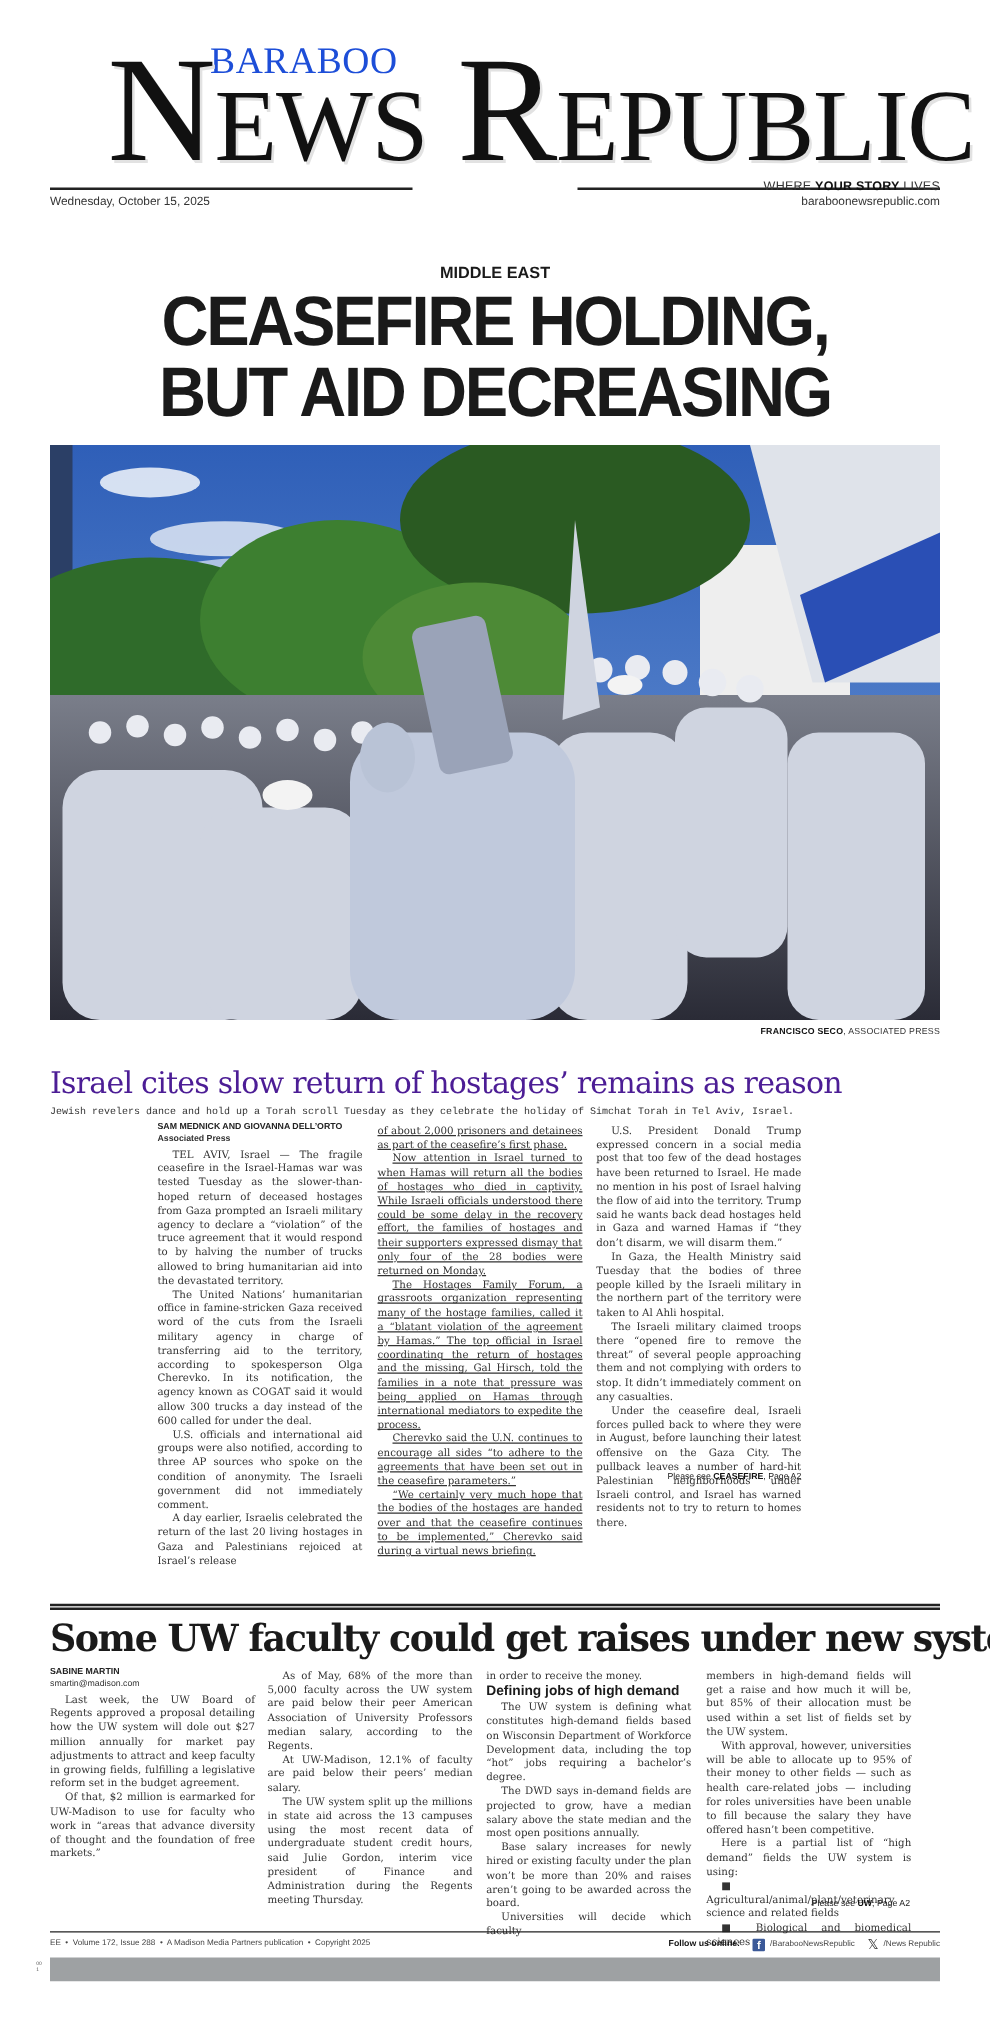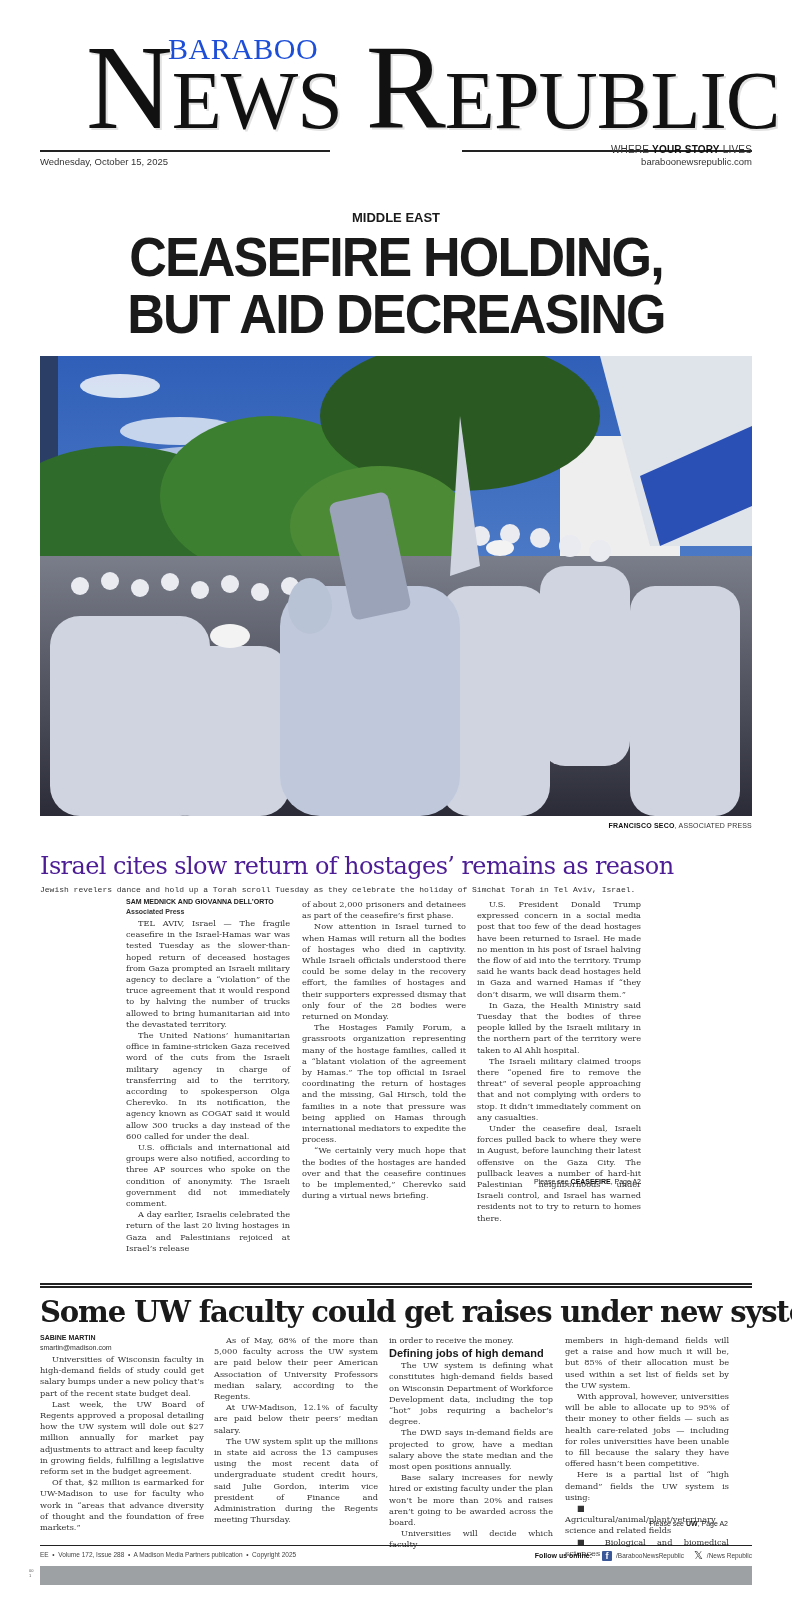--- a/index.html
+++ b/index.html
@@ -146,41 +146,41 @@
 <div class="subhead">Israel cites slow return of hostages’ remains as reason</div>
 
 <div class="col" style="left:126px; top:897px; width:164px;">
   <p class="byline">SAM MEDNICK AND GIOVANNA DELL’ORTO</p>
   <p class="org">Associated Press</p>
   <p>TEL AVIV, Israel — The fragile ceasefire in the Israel-Hamas war was tested Tuesday as the slower-than-hoped return of deceased hostages from Gaza prompted an Israeli military agency to declare a “violation” of the truce agreement that it would respond to by halving the number of trucks allowed to bring humanitarian aid into the devastated territory.</p>
   <p>The United Nations’ humanitarian office in famine-stricken Gaza received word of the cuts from the Israeli military agency in charge of transferring aid to the territory, according to spokesperson Olga Cherevko. In its notification, the agency known as COGAT said it would allow 300 trucks a day instead of the 600 called for under the deal.</p>
   <p>U.S. officials and international aid groups were also notified, according to three AP sources who spoke on the condition of anonymity. The Israeli government did not immediately comment.</p>
   <p>A day earlier, Israelis celebrated the return of the last 20 living hostages in Gaza and Palestinians rejoiced at Israel’s release</p>
 </div>
-<div class="col" style="left:302px; top:899px; width:164px;">
+<div class="col" style="left:302px; top:899px; width:164px;text-decoration:underline;">
   <p style="text-indent:0">of about 2,000 prisoners and detainees as part of the ceasefire’s first phase.</p>
   <p>Now attention in Israel turned to when Hamas will return all the bodies of hostages who died in captivity. While Israeli officials understood there could be some delay in the recovery effort, the families of hostages and their supporters expressed dismay that only four of the 28 bodies were returned on Monday.</p>
   <p>The Hostages Family Forum, a grassroots organization representing many of the hostage families, called it a “blatant violation of the agreement by Hamas.” The top official in Israel coordinating the return of hostages and the missing, Gal Hirsch, told the families in a note that pressure was being applied on Hamas through international mediators to expedite the process.</p>
+  <p>Cherevko said the U.N. continues to encourage all sides “to adhere to the agreements that have been set out in the ceasefire parameters.”</p>
   <p>“We certainly very much hope that the bodies of the hostages are handed over and that the ceasefire continues to be implemented,” Cherevko said during a virtual news briefing.</p>
 </div>
 <div class="col" style="left:477px; top:899px; width:164px;">
   <p>U.S. President Donald Trump expressed concern in a social media post that too few of the dead hostages have been returned to Israel. He made no mention in his post of Israel halving the flow of aid into the territory. Trump said he wants back dead hostages held in Gaza and warned Hamas if “they don’t disarm, we will disarm them.”</p>
   <p>In Gaza, the Health Ministry said Tuesday that the bodies of three people killed by the Israeli military in the northern part of the territory were taken to Al Ahli hospital.</p>
-  <p>The Israeli military claimed troops there “opened fire to remove the threat” of several people approaching that and not complying with orders to stop. It didn’t immediately comment on any casualties.</p>
+  <p>The Israeli military claimed troops there “opened fire to remove the threat” of several people approaching them and not complying with orders to stop. It didn’t immediately comment on any casualties.</p>
   <p>Under the ceasefire deal, Israeli forces pulled back to where they were in August, before launching their latest offensive on the Gaza City. The pullback leaves a number of hard-hit Palestinian neighborhoods under Israeli control, and Israel has warned residents not to try to return to homes there.</p>
 </div>
 <div class="jump" style="right:151px; top:1178px;"><span>Please see </span><b>CEASEFIRE</b><span>, Page A2</span></div>
 
 <div class="dbl-rule"></div>
 <div class="headline2">Some UW faculty could get raises under new system policy</div>
 
 <div class="col" style="left:40px; top:1333px; width:164px;">
   <p class="byline">SABINE MARTIN</p>
   <p class="org" style="font-weight:normal;">smartin@madison.com</p>
-  <p>Universities of Wisconsin faculty in high-demand fields of study could get salary bumps under a new policy that’s part of the recent state budget deal.</p>
   <p>Last week, the UW Board of Regents approved a proposal detailing how the UW system will dole out $27 million annually for market pay adjustments to attract and keep faculty in growing fields, fulfilling a legislative reform set in the budget agreement.</p>
   <p>Of that, $2 million is earmarked for UW-Madison to use for faculty who work in “areas that advance diversity of thought and the foundation of free markets.”</p>
 </div>
 <div class="col" style="left:214px; top:1335px; width:164px;">
   <p>As of May, 68% of the more than 5,000 faculty across the UW system are paid below their peer American Association of University Professors median salary, according to the Regents.</p>
   <p>At UW-Madison, 12.1% of faculty are paid below their peers’ median salary.</p>
   <p>The UW system split up the millions in state aid across the 13 campuses using the most recent data of undergraduate student credit hours, said Julie Gordon, interim vice president of Finance and Administration during the Regents meeting Thursday.</p>
 </div>
 <div class="col" style="left:389px; top:1335px; width:164px;">
   <p style="text-indent:0">in order to receive the money.</p>

